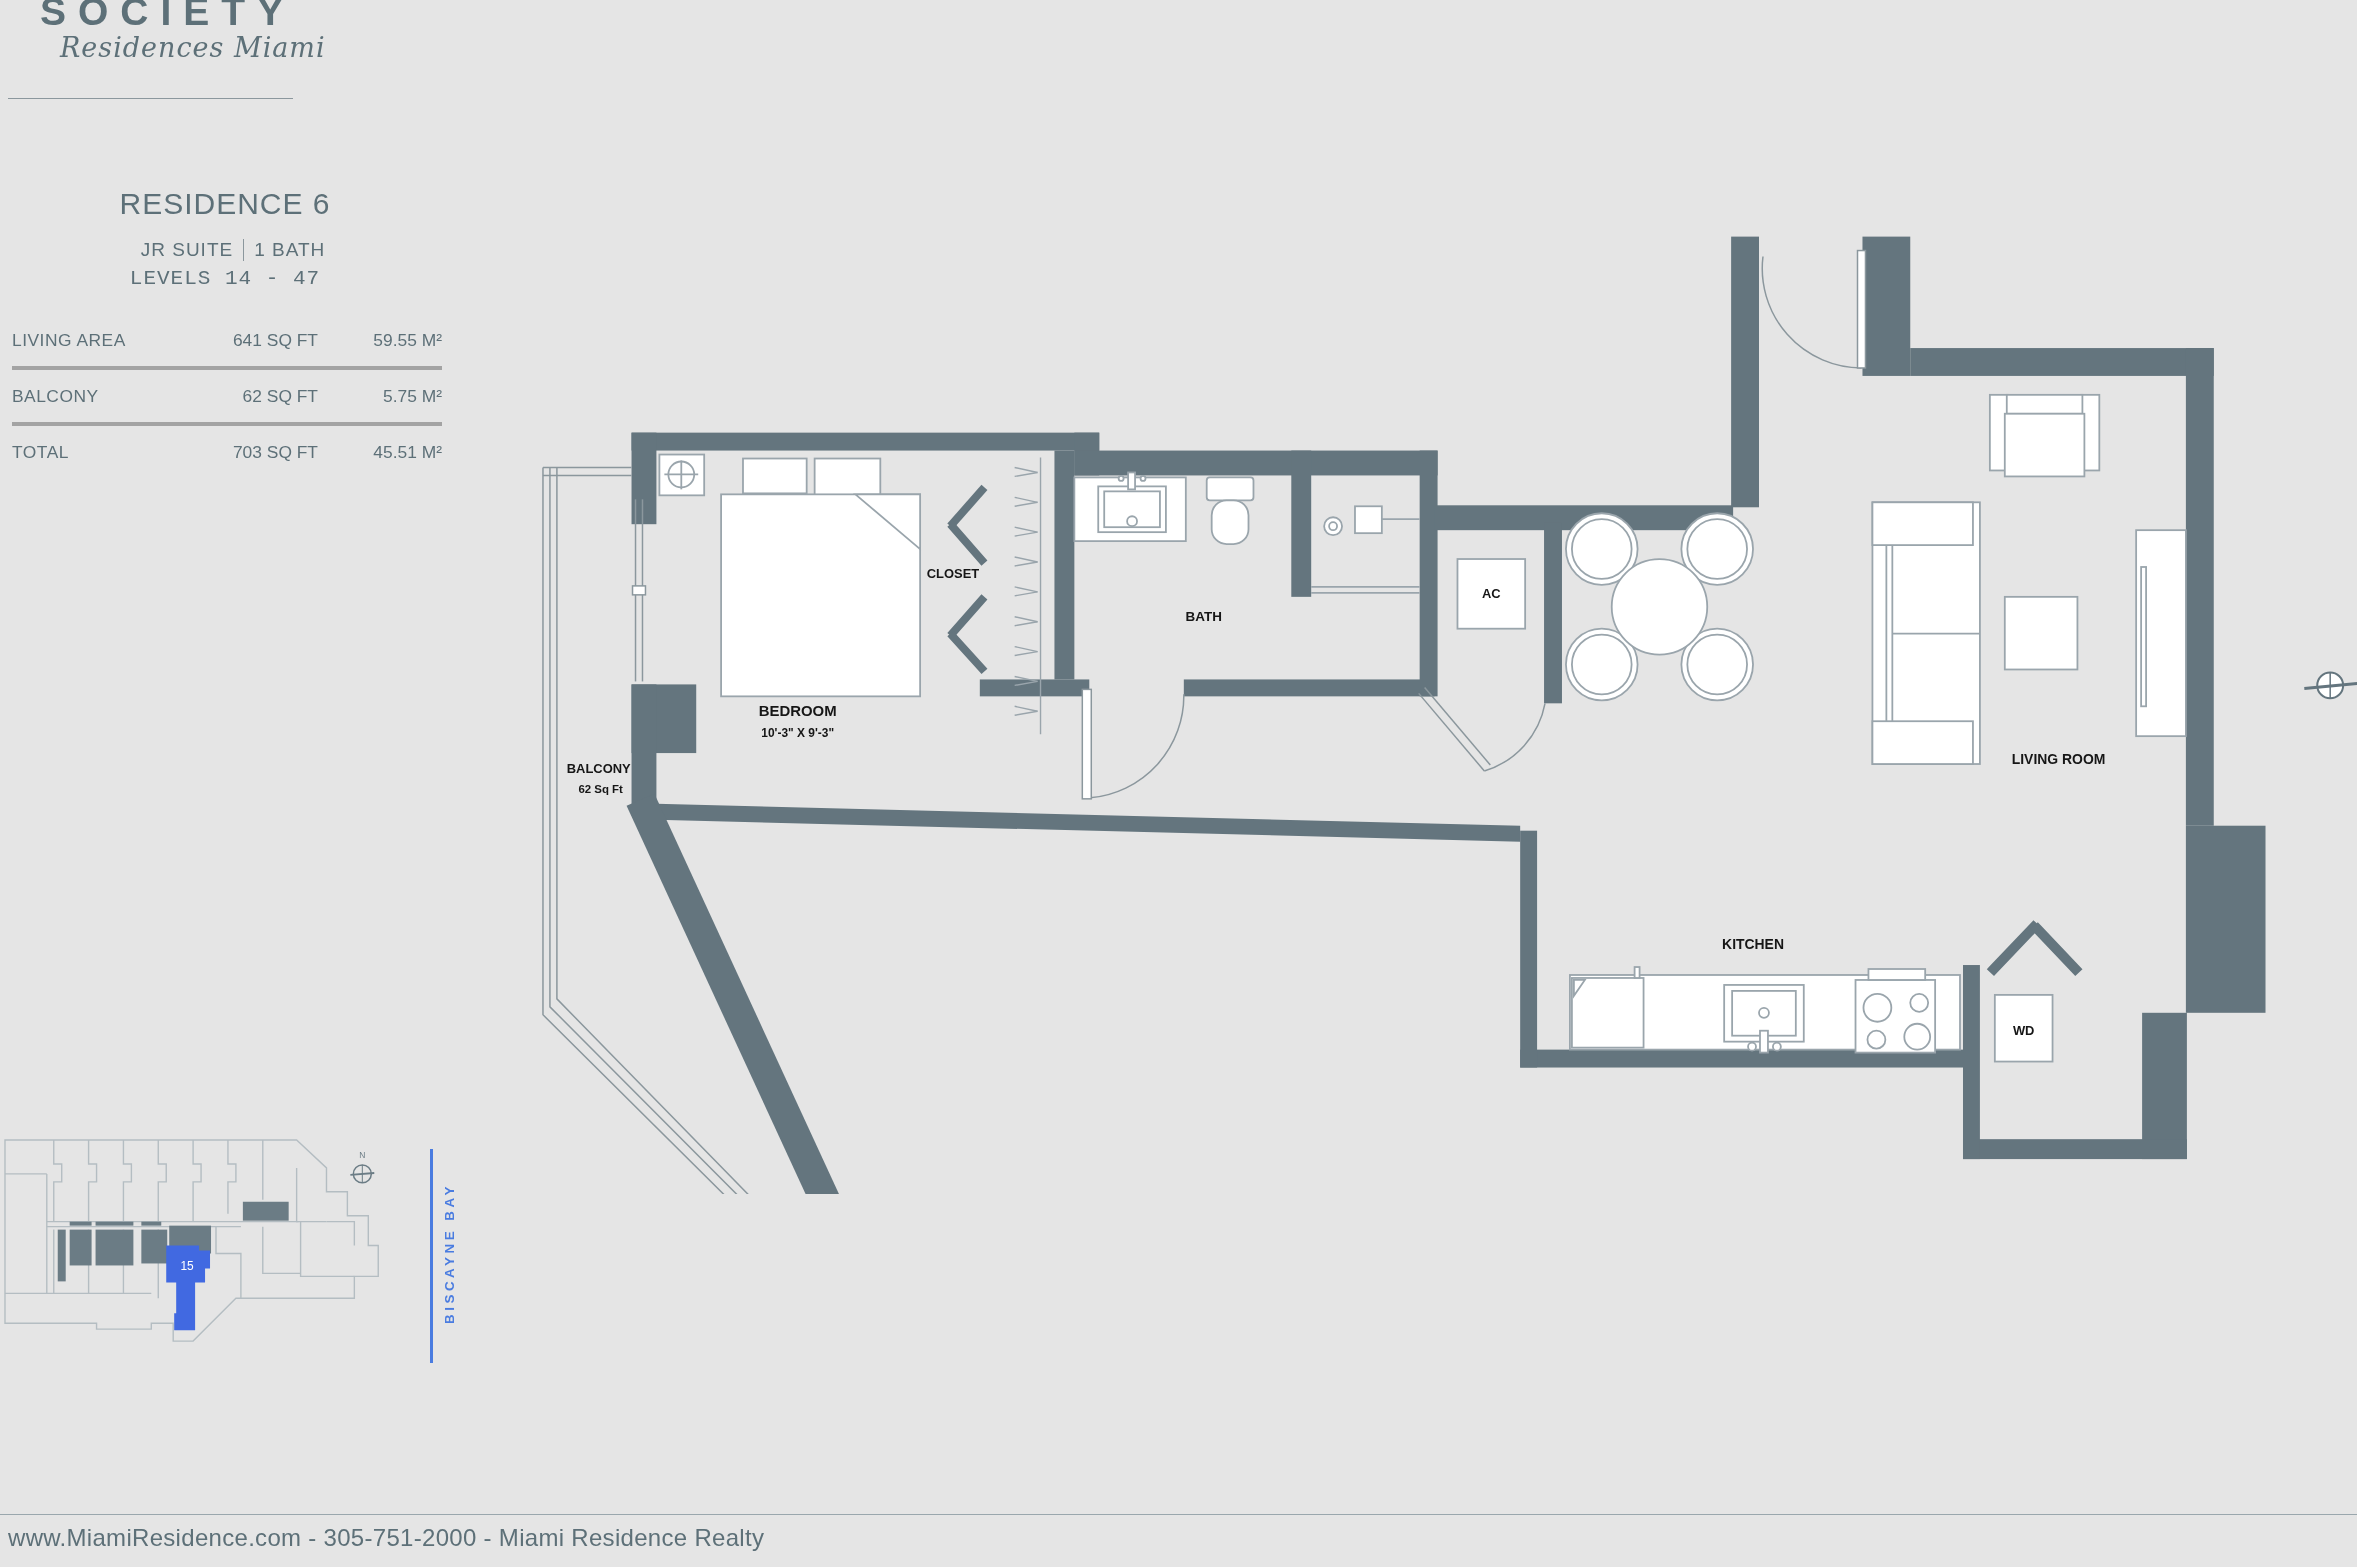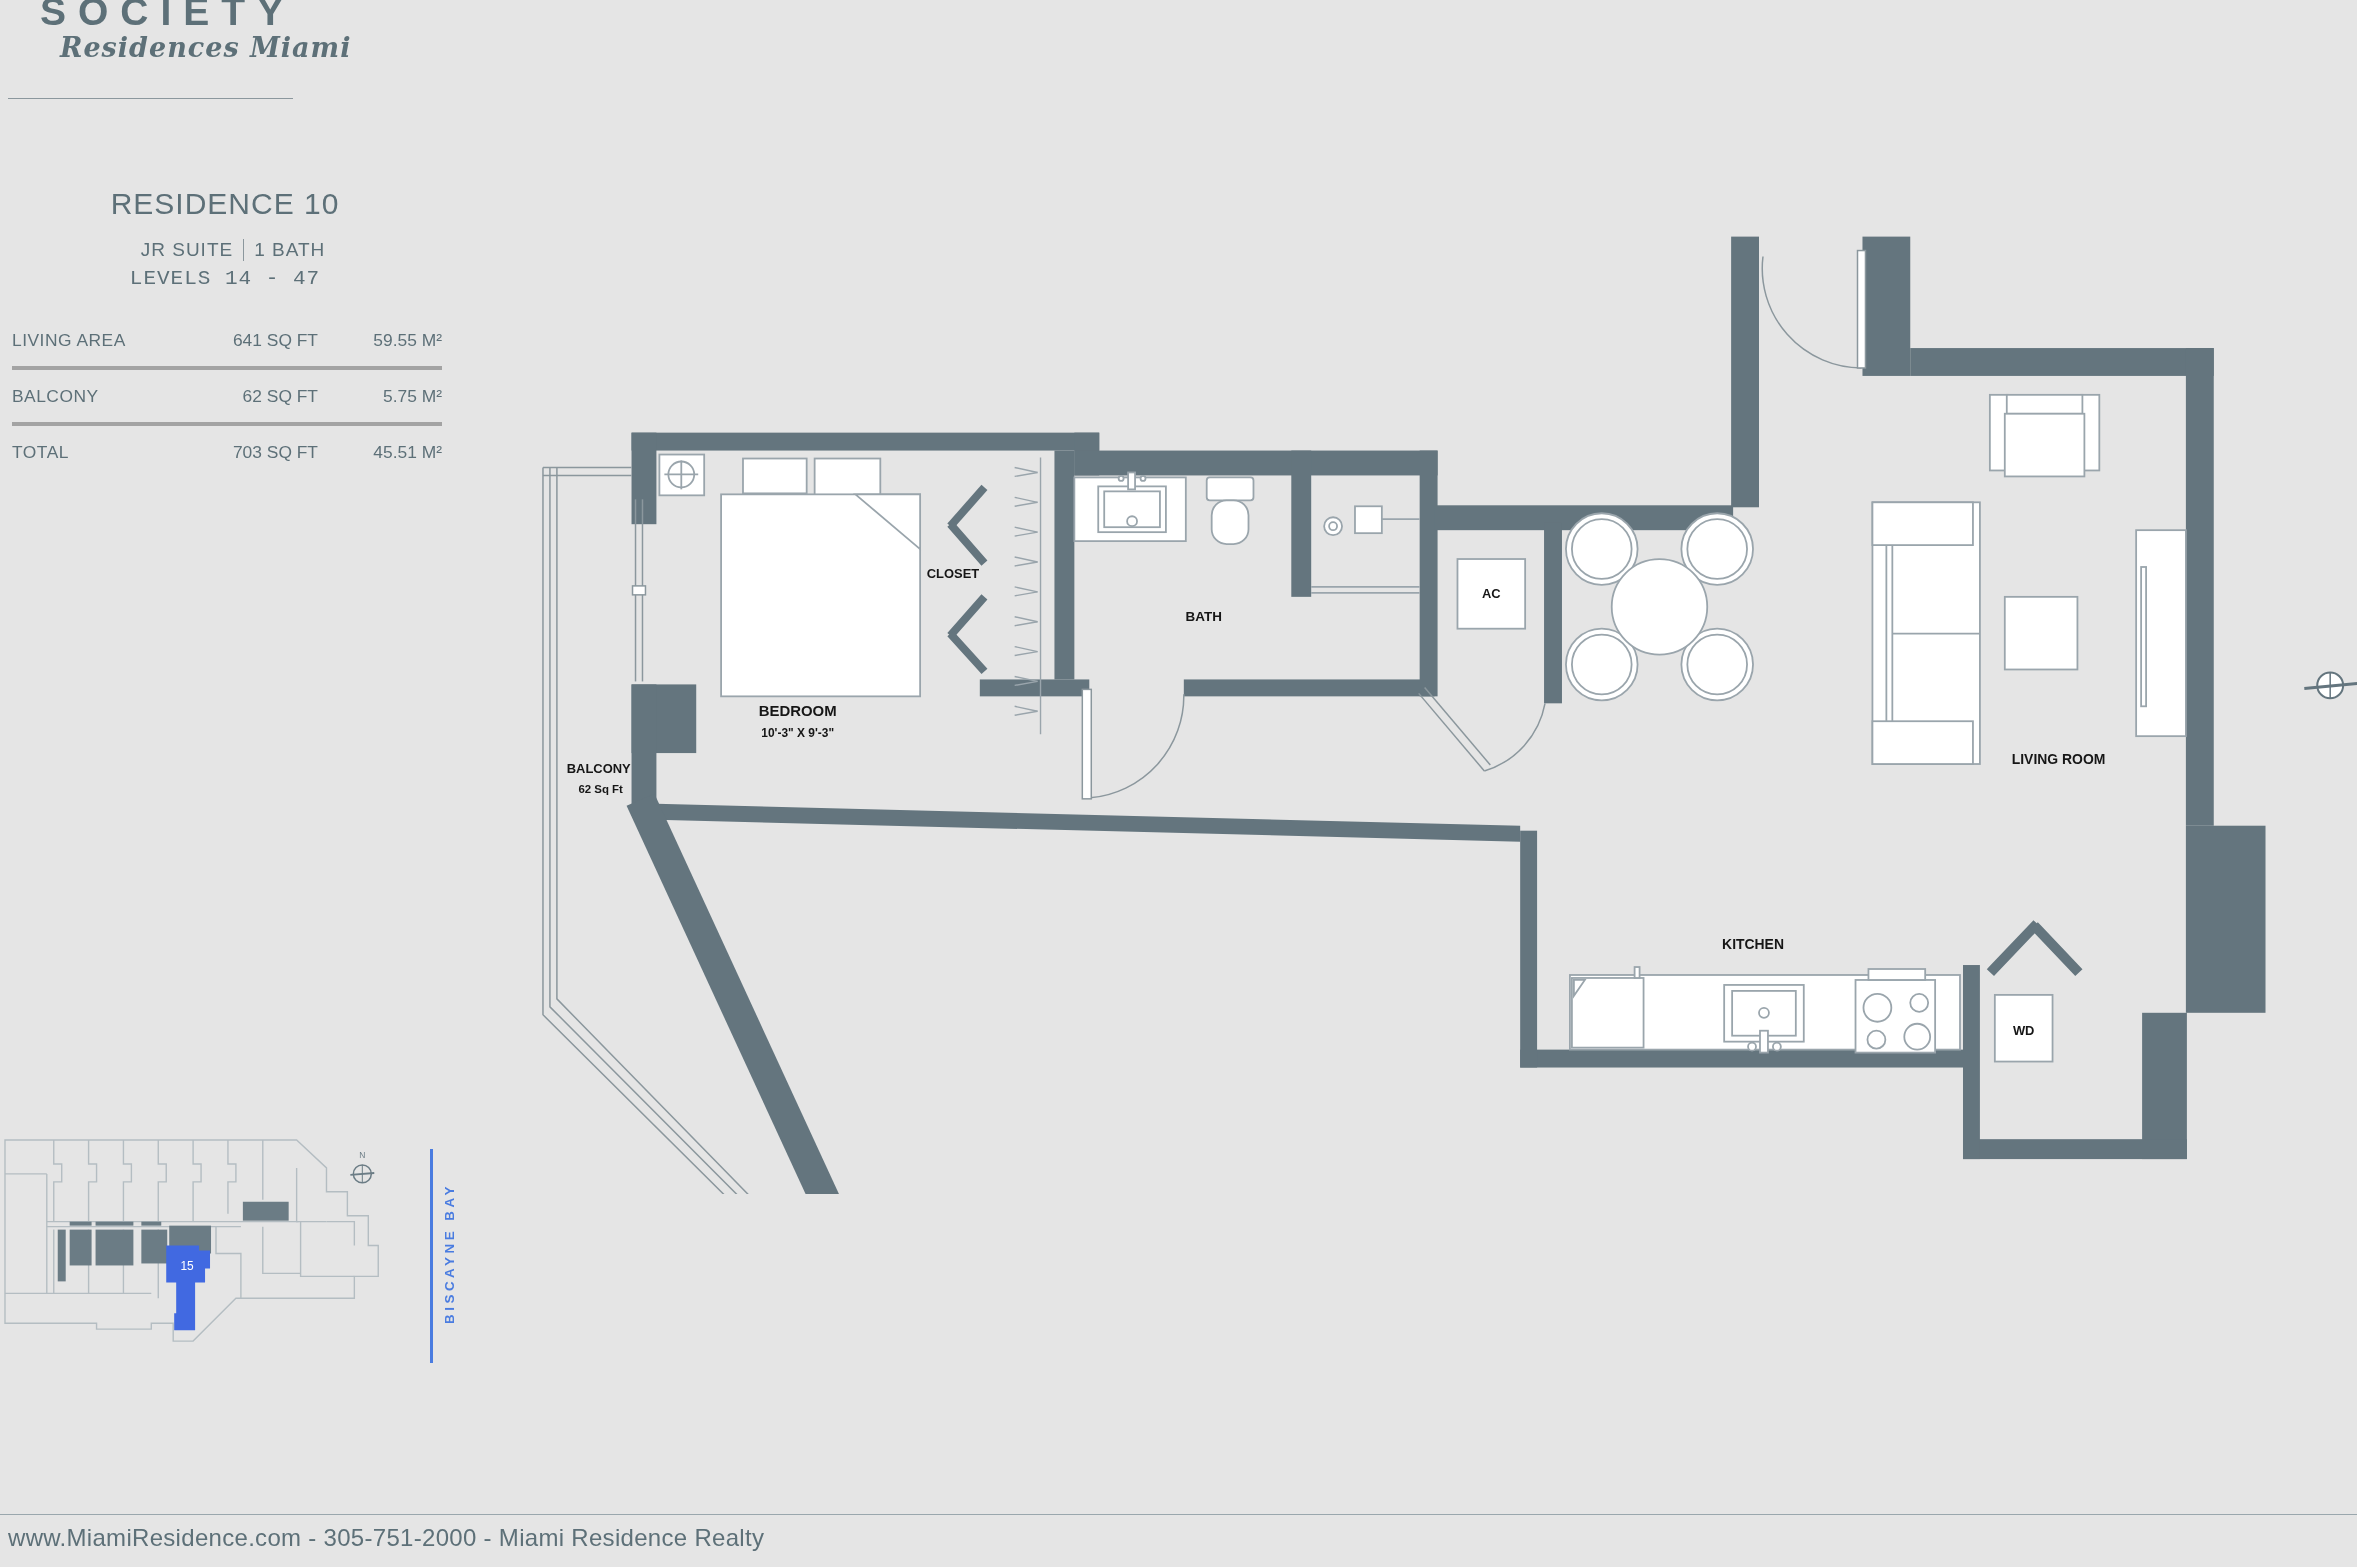--- a/index.html
+++ b/index.html
@@ -2,21 +2,21 @@
 <html><head>
 <meta charset="utf-8">
 <style>
   html,body{margin:0;padding:0;background:#fff;}
   .page{position:relative;width:2357px;height:1567px;background:#e5e5e5;overflow:hidden;
         font-family:"Liberation Sans",sans-serif;color:#5d7078;}
   
   .brand-name{position:absolute;left:40px;top:-10px;font-size:39px;font-weight:700;
               letter-spacing:12px;color:#5d7078;}
   .brand-script{position:absolute;left:60px;top:32px;font-family:"DejaVu Serif",serif;
-                font-style:italic;font-size:27px;color:#5d7078;letter-spacing:1px;font-weight:bold;}
+                font-style:italic;font-size:27px;color:#5d7078;letter-spacing:1px;}
   .rule1{position:absolute;left:8px;top:98px;width:285px;border-top:1.5px solid #8b979d;}
   .res-title{position:absolute;left:0;top:187px;width:450px;text-align:center;
              font-size:30px;font-weight:500;letter-spacing:1px;color:#5d7078;}
   .res-sub{position:absolute;left:0;top:239px;width:450px;text-align:center;font-size:19px;
            letter-spacing:1px;color:#5d7078;display:flex;justify-content:center;align-items:center;gap:10px;padding-left:8px;}
   .res-sub .vbar{display:inline-block;width:1px;height:22px;background:#8b979d;}
   .res-levels{position:absolute;left:0;top:267px;width:450px;text-align:center;font-size:21px;
               letter-spacing:1px;color:#5d7078;font-family:Liberation Mono, monospace;}
   
   .area-table{position:absolute;left:12px;top:314px;width:430px;font-size:17.4px;color:#5d7078;}
@@ -40,21 +40,21 @@
 </style>
 </head>
 <body>
 
 <div class="page">
 
   <div class="brand-name">SOCIETY</div>
   <div class="brand-script">Residences Miami</div>
   <div class="rule1"></div>
 
-  <div class="res-title">RESIDENCE 10</div>
+  <div class="res-title">RESIDENCE 6</div>
   <div class="res-sub">
     <span>JR SUITE</span>
     <span class="vbar"></span>
     <span>1 BATH</span>
   </div>
   <div class="res-levels">LEVELS 14 - 47</div>
 
   <div class="area-table">
     <div class="area-row sep">
       <span class="lbl">LIVING AREA</span>

